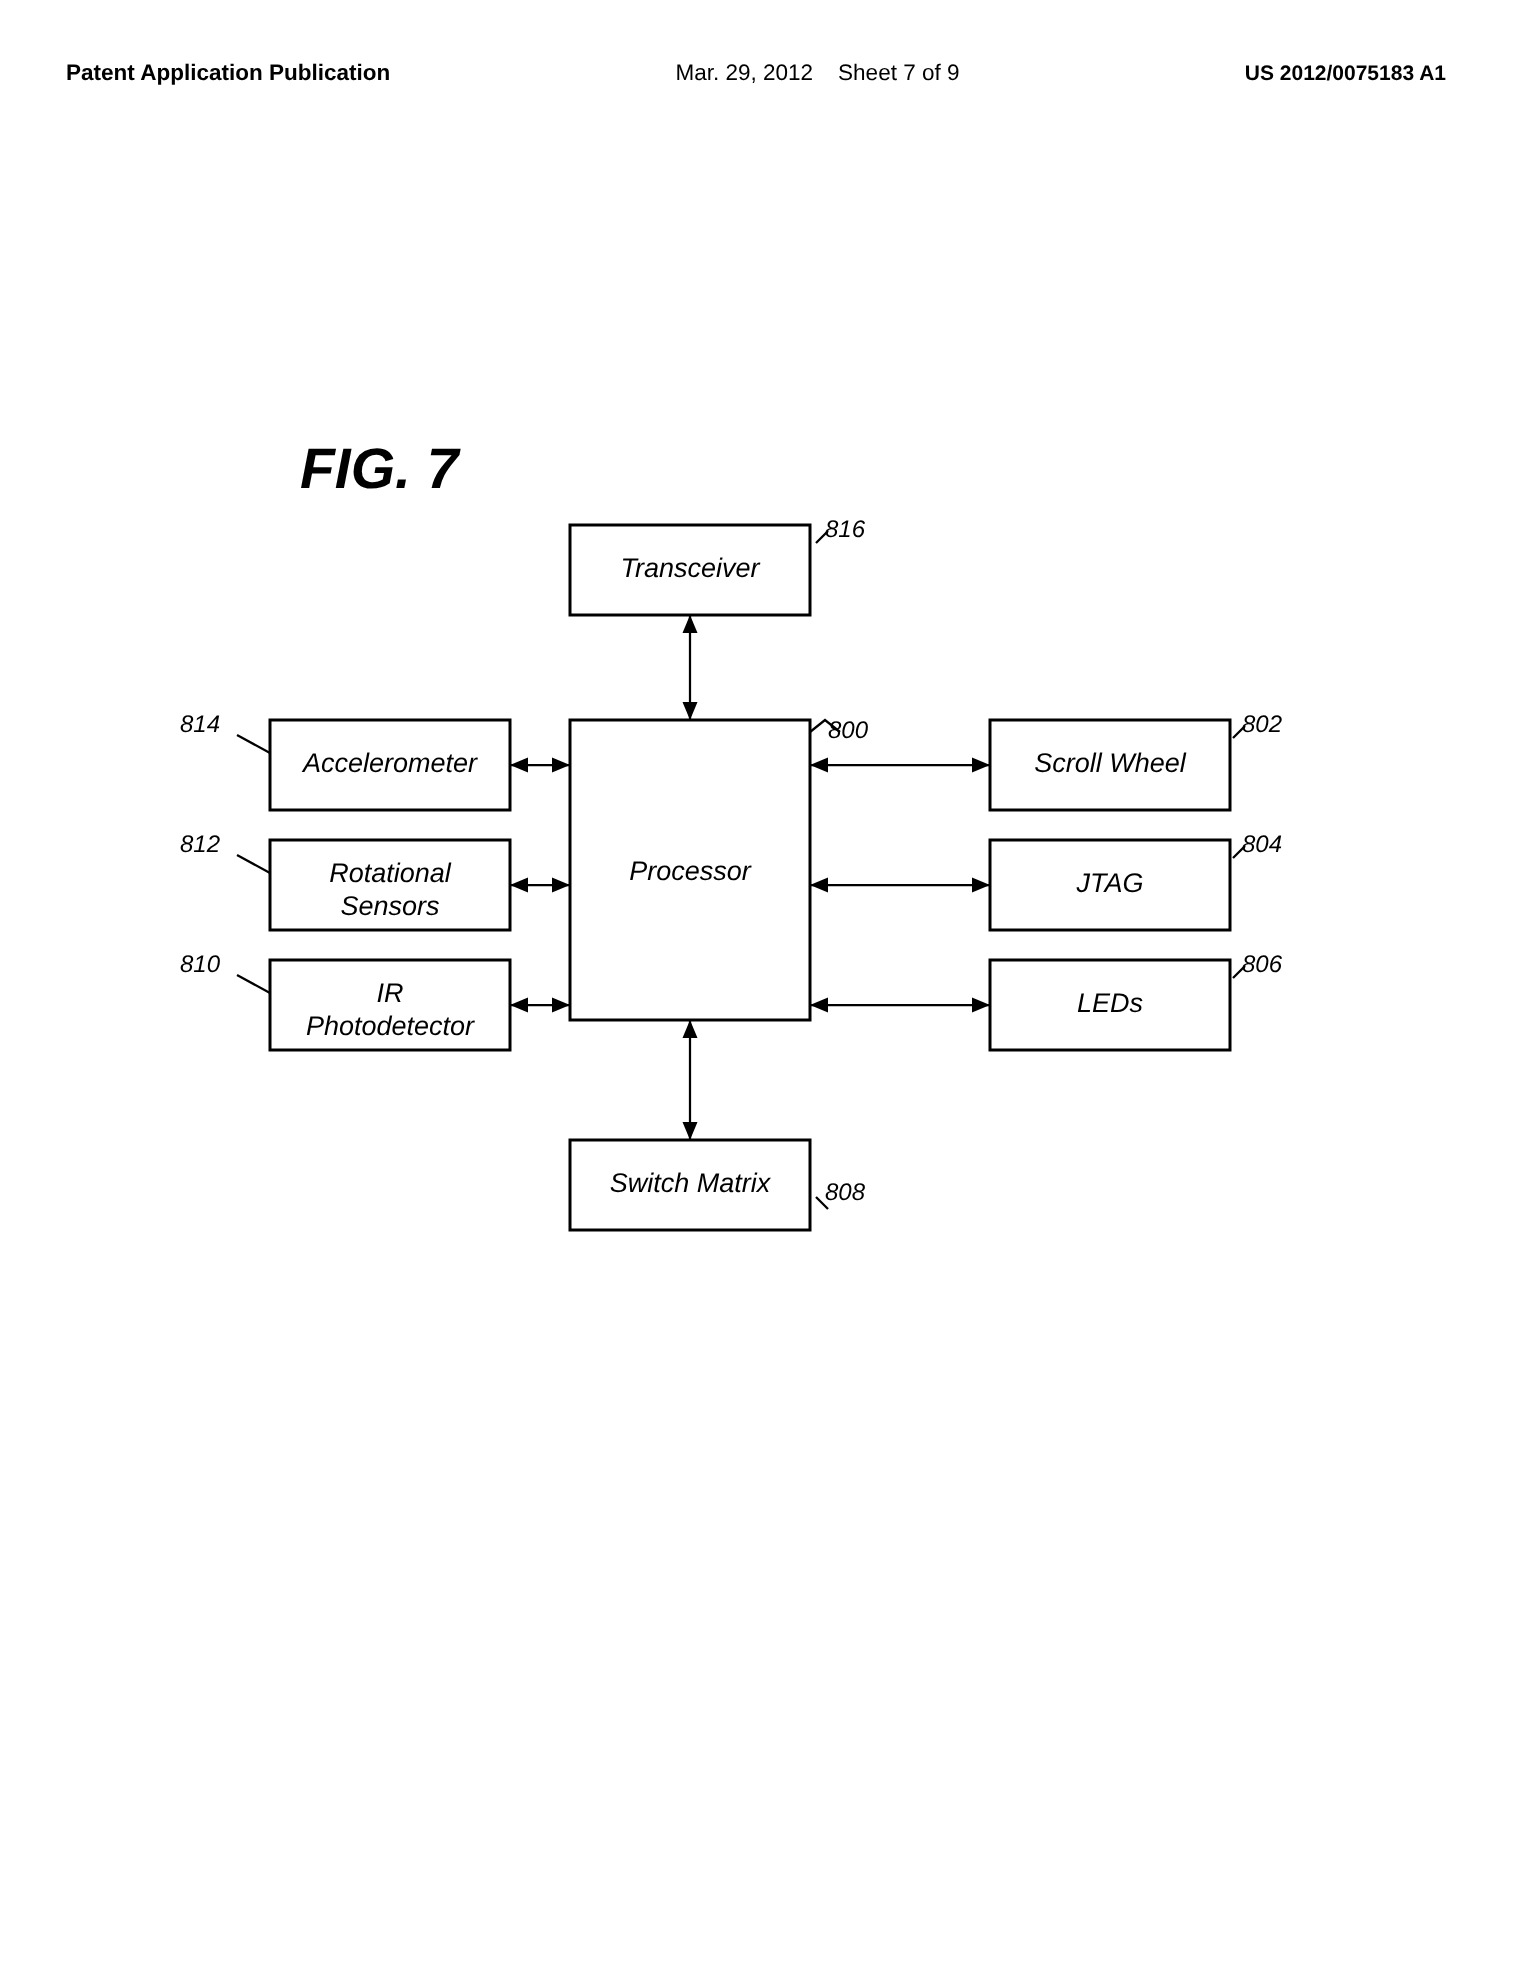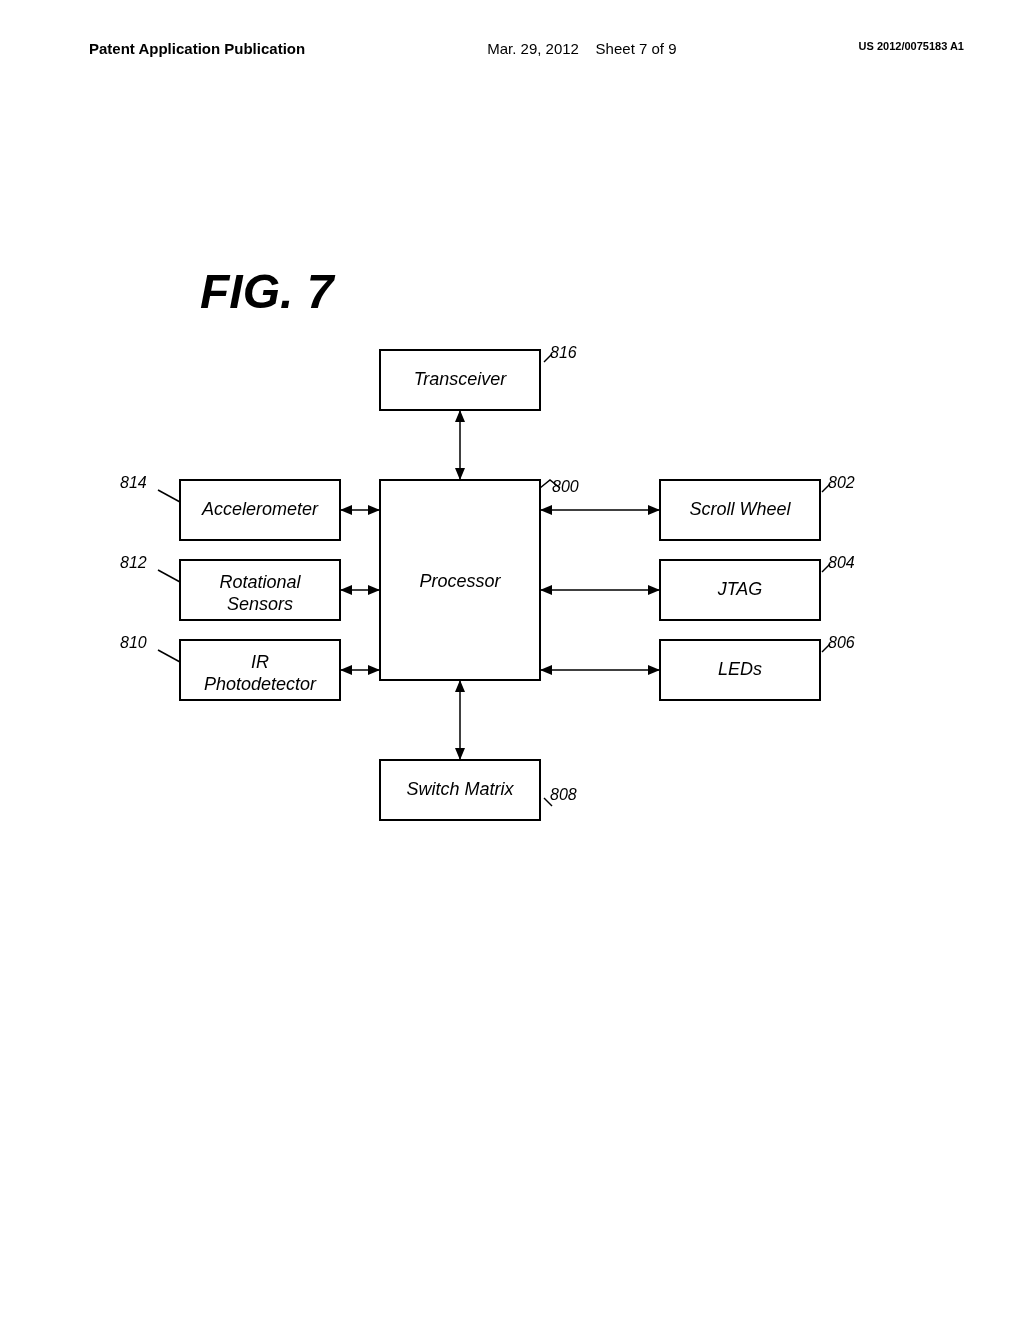--- a/index.html
+++ b/index.html
@@ -9,45 +9,45 @@
       background: #ffffff;
       font-family: Arial, sans-serif;
       position: relative;
       overflow: hidden;
     }
 
     .page-header {
       display: flex;
       justify-content: space-between;
       align-items: flex-start;
-      padding: 40px 60px 0 89px;
+      padding: 40px 60px 0 44px;
       font-size: 15px;
       color: #000;
     }
 
     .header-left {
       font-weight: bold;
       font-size: 15px;
     }
 
     .header-center {
       font-size: 15px;
       text-align: left;
     }
 
     .header-right {
-      font-size: 11px;
+      font-size: 14px;
       font-weight: bold;
     }
 
     .figure-label {
       position: absolute;
-      top: 264px;
+      top: 292px;
       left: 200px;
-      font-size: 48px;
+      font-size: 38px;
       font-weight: 900;
       font-style: italic;
       font-family: Arial Black, Arial, sans-serif;
       color: #000;
     }
 
     .diagram-container {
       position: absolute;
       top: 340px;
       left: 100px;

